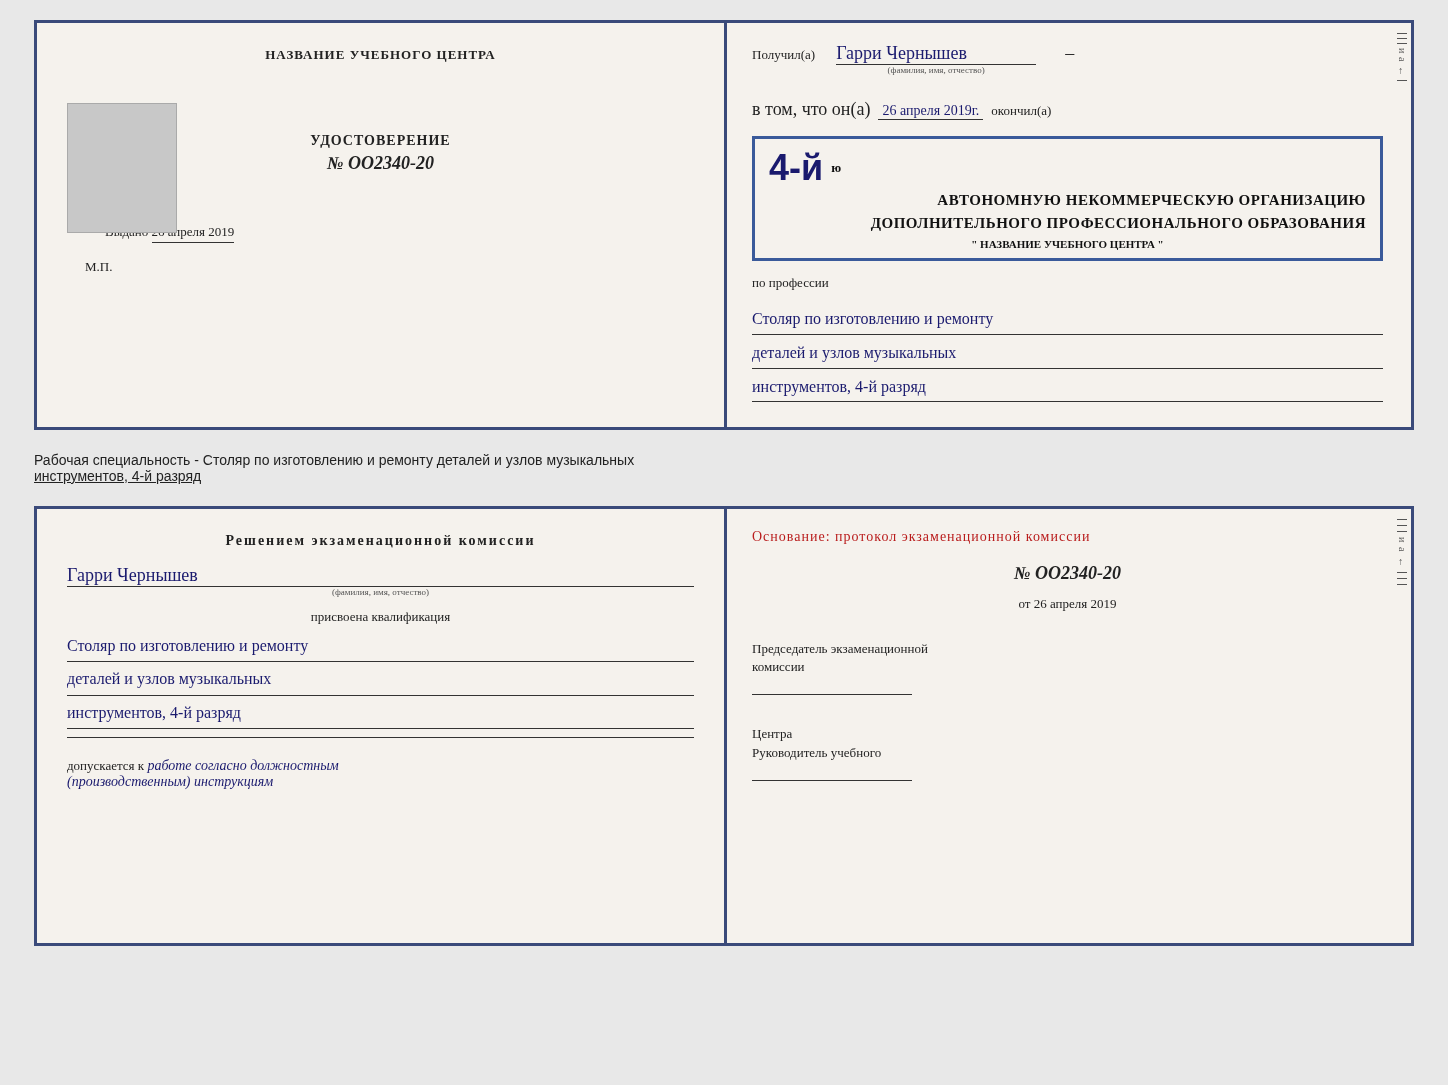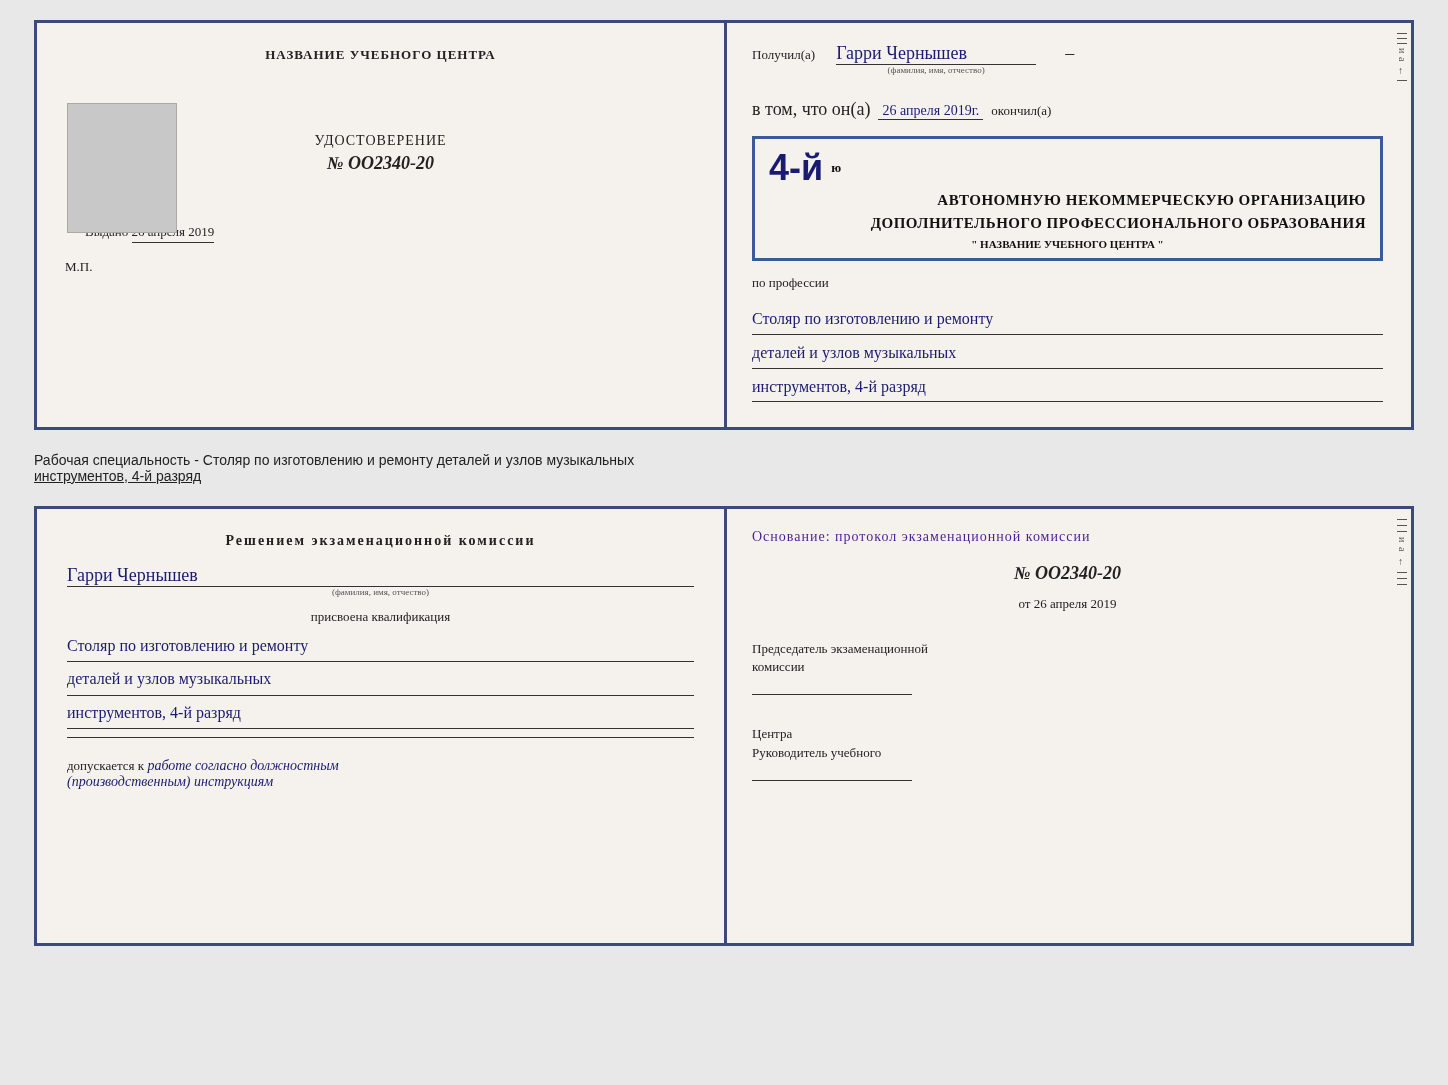--- a/index.html
+++ b/index.html
@@ -30,21 +30,21 @@
       background: #3a4a7a;
       position: absolute;
       left: 50%;
       top: 0;
       bottom: 0;
     }
 
     
     .panel-left-top {
       width: 50%;
-      padding: 24px 18px;
+      padding: 24px 38px;
       display: flex;
       flex-direction: column;
       align-items: center;
       position: relative;
       border-right: none;
     }
 
     .org-name-top {
       font-size: 13px;
       letter-spacing: 1px;
@@ -65,21 +65,21 @@
     }
 
     .udostoverenie-block {
       margin-top: 40px;
       text-align: center;
     }
 
     .udostoverenie-title {
       font-size: 14px;
       letter-spacing: 1px;
-      font-weight: 400;
+      font-weight: 700;
       color: #222;
     }
 
     .udostoverenie-number {
       font-size: 18px;
       font-weight: 700;
       color: #222;
       margin-top: 4px;
       font-style: italic;
     }
@@ -327,21 +327,21 @@
     .panel-right-bottom {
       width: 50%;
       padding: 20px 28px;
       display: flex;
       flex-direction: column;
       gap: 8px;
     }
 
     .osnovanie-title {
       font-size: 14px;
-      color: #4c1d95;
+      color: #b91c1c;
       font-weight: 500;
       letter-spacing: 1px;
     }
 
     .number-bottom {
       font-size: 18px;
       font-weight: 700;
       font-style: italic;
       color: #222;
       text-align: center;

